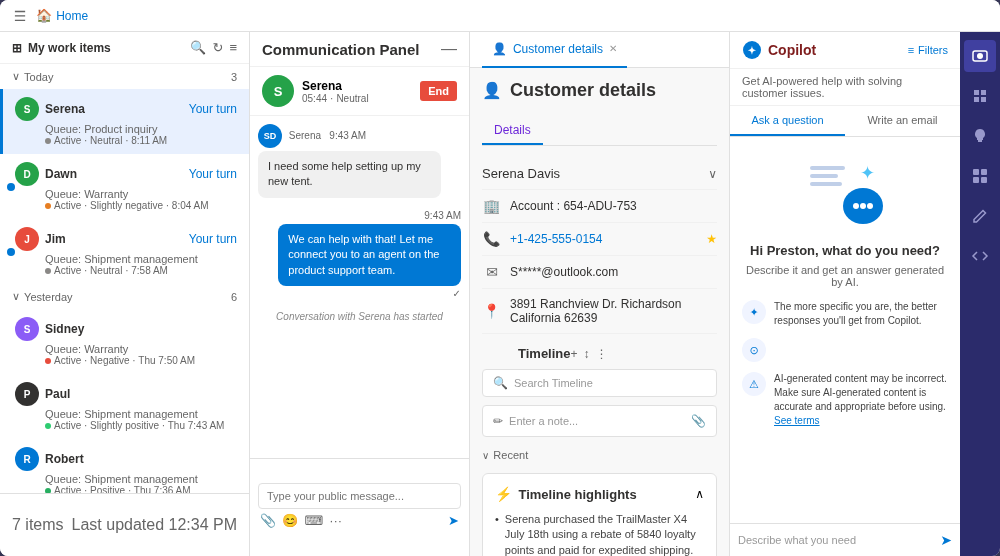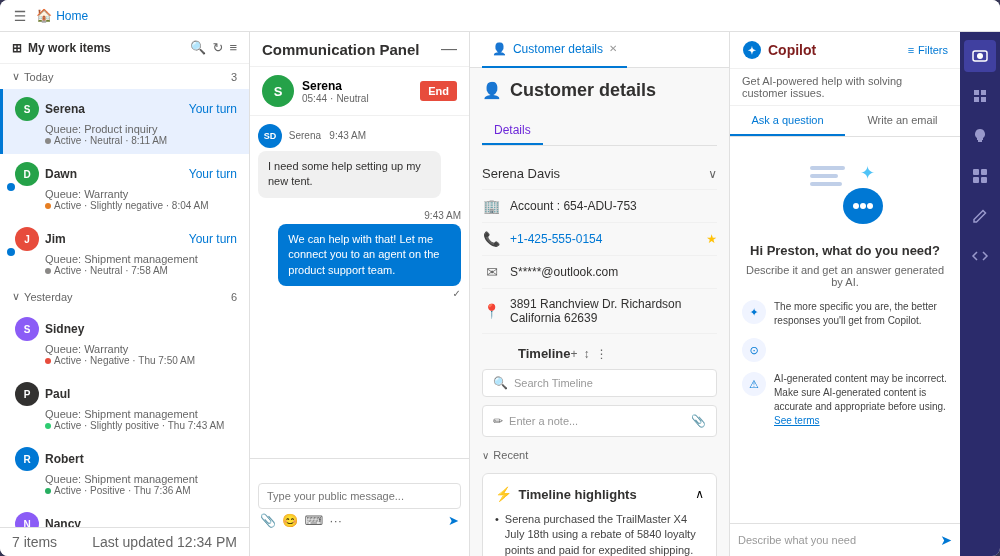--- a/index.html
+++ b/index.html
@@ -38,21 +38,21 @@
     .status-dot { width: 6px; height: 6px; border-radius: 50%; display: inline-block; }
     .status-neutral { background: #8a8886; }
     .status-negative { background: #e74c3c; }
     .status-positive { background: #27ae60; }
     .status-slightly-negative { background: #e67e22; }
     .status-slightly-positive { background: #2ecc71; }
     
     .dot-indicator { width: 8px; height: 8px; border-radius: 50%; background: #0078d4; position: absolute; left: 4px; top: 50%; transform: translateY(-50%); }
     
     .work-items-list { flex: 1; overflow-y: auto; }
-    .work-items-footer { padding: 6px 12px; border-top: 1px solid #e0e0e0; display: flex; align-items: center; justify-content: space-between; font-size: 14px; color: #666; }
+    .work-items-footer { padding: 22px 12px; border-top: 1px solid #e0e0e0; display: flex; align-items: center; justify-content: space-between; font-size: 16px; color: #666; }
     
     
     .comm-panel { width: 220px; background: #fff; border-right: 1px solid #e0e0e0; display: flex; flex-direction: column; }
     .comm-panel-header { padding: 8px 12px; display: flex; align-items: center; justify-content: space-between; border-bottom: 1px solid #f0f0f0; }
     .comm-panel-title { font-weight: 600; font-size: 15px; color: #323130; }
     .comm-panel-minimize { color: #666; font-size: 16px; cursor: pointer; }
     
     .chat-contact { padding: 8px 12px; display: flex; align-items: center; gap: 8px; border-bottom: 1px solid #f0f0f0; }
     .chat-avatar { width: 32px; height: 32px; border-radius: 50%; background: #25a249; display: flex; align-items: center; justify-content: center; color: white; font-size: 13px; font-weight: 600; flex-shrink: 0; }
     .chat-contact-info { flex: 1; }
@@ -343,20 +343,21 @@
         <div class="chat-message">
           <div class="chat-message-header" style="text-align:right;">
             <span>9:43 AM</span>
           </div>
           <div class="chat-bubble-outgoing-wrapper">
             <div class="chat-bubble chat-bubble-outgoing">We can help with that! Let me connect you to an agent on the product support team.</div>
           </div>
           <div class="chat-message-check">✓</div>
         </div>
 
+        <div class="chat-note">Conversation with Serena has started</div>
       </div>
 
       <div class="chat-input-area">
         <input class="chat-input" type="text" placeholder="Type your public message..." style="">
         <div class="chat-toolbar">
           <span class="chat-toolbar-icon">📎</span>
           <span class="chat-toolbar-icon">😊</span>
           <span class="chat-toolbar-icon">⌨</span>
           <span class="chat-toolbar-icon">···</span>
           <span class="chat-toolbar-icon chat-send">➤</span>

